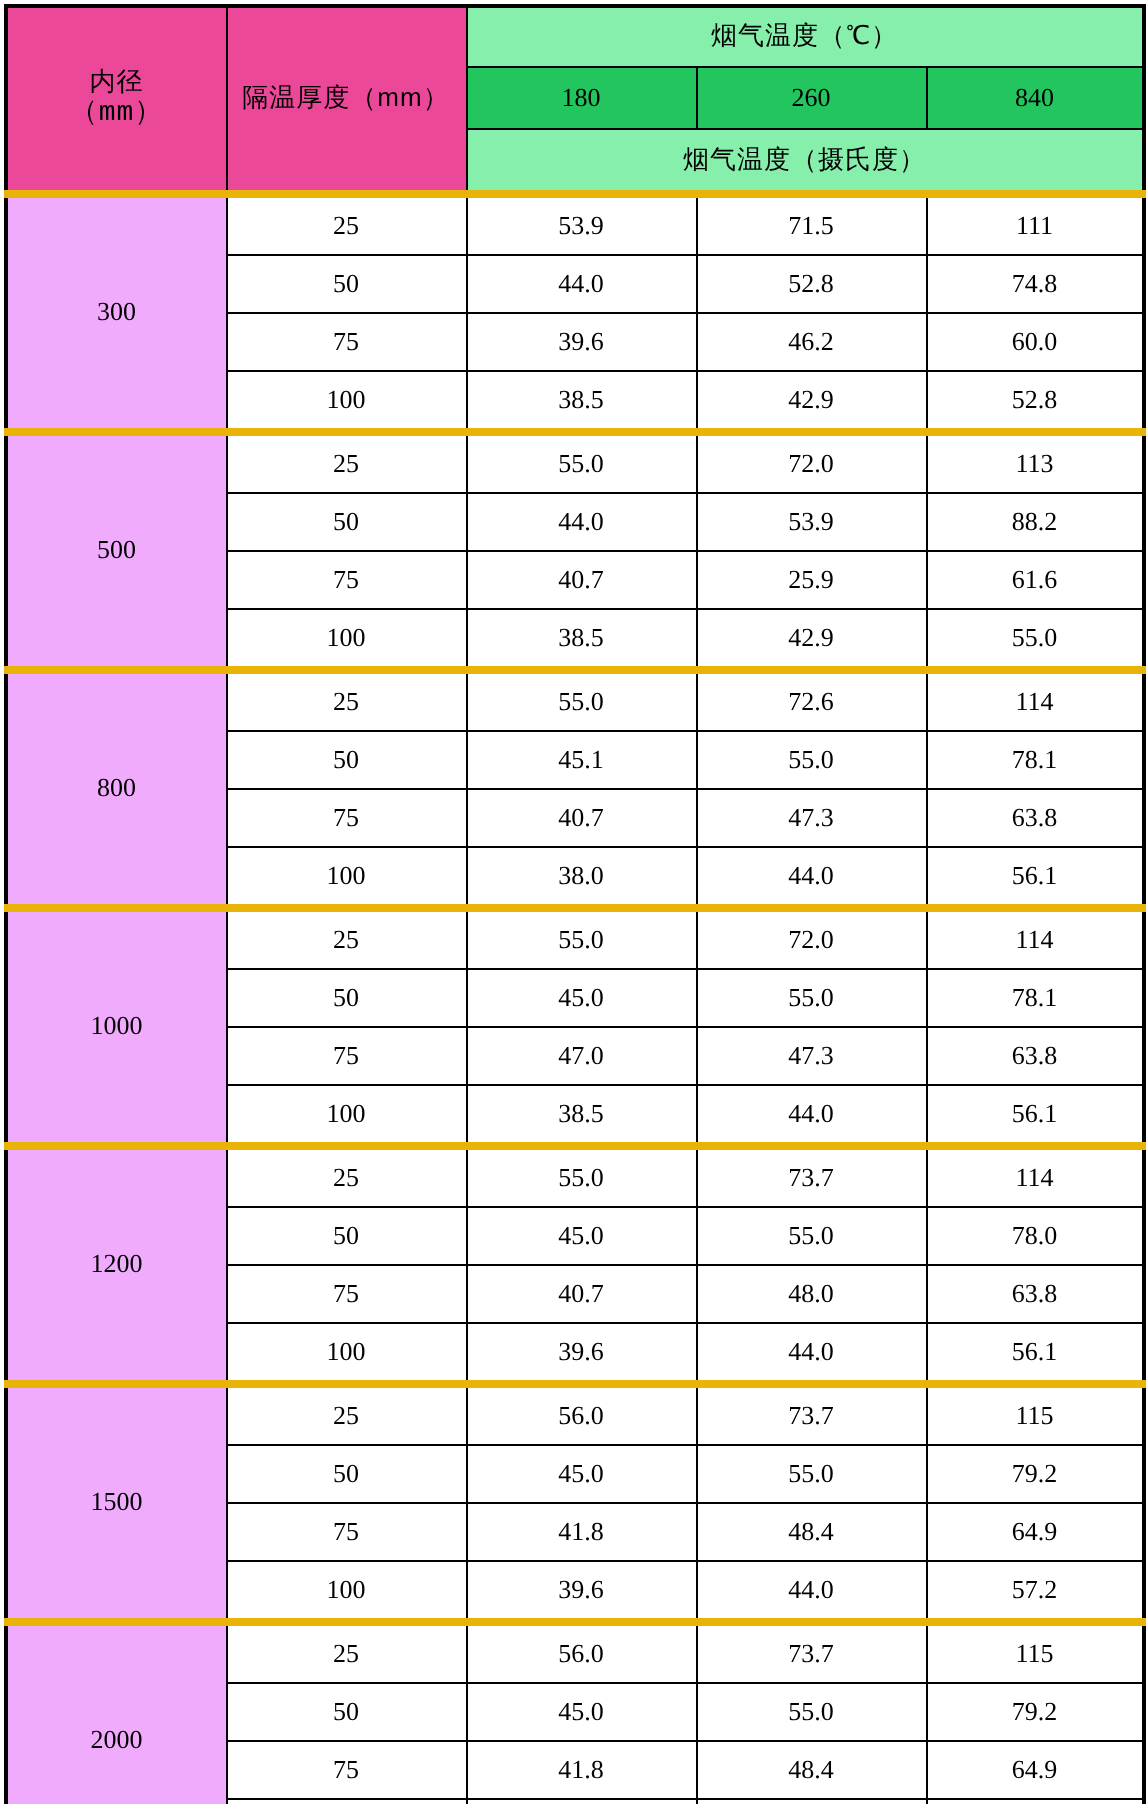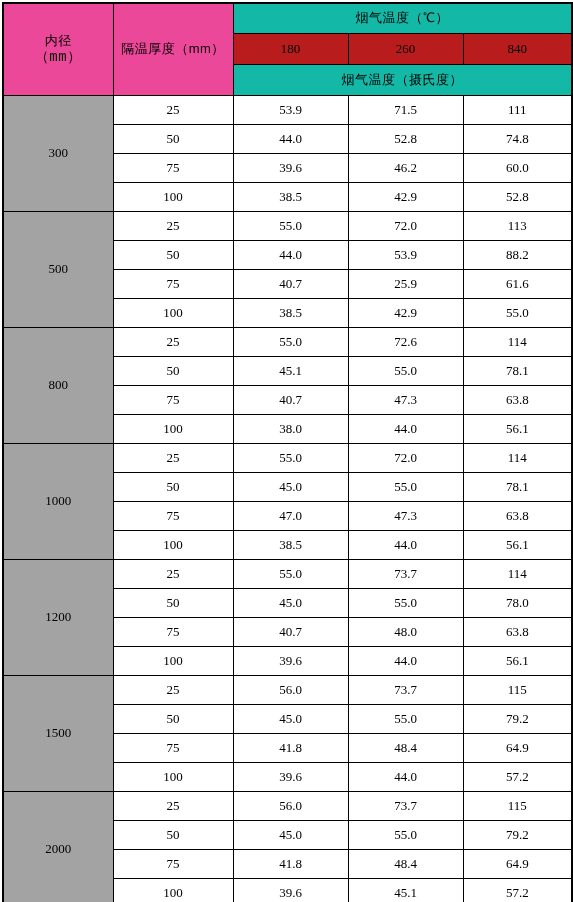--- a/index.html
+++ b/index.html
@@ -38,27 +38,27 @@
   }
   
   col.c-dia   { width: 110px; }
   col.c-thk   { width: 120px; }
   col.c-t180  { width: 115px; }
   col.c-t260  { width: 115px; }
   col.c-t520  { width: 109px; }
 
   
   .hdr-blue {
-    background: #14b8a6;
+    background: #86efac;
     font-family: Liberation Sans, sans-serif;
     font-size: 13px;
     letter-spacing: 0.5px;
   }
   .hdr-white {
-    background: #b91c1c;
+    background: #22c55e;
     font-family: "Liberation Serif", "DejaVu Serif", serif;
     font-size: 13px;
   }
   .hdr-side {
     background: #ec4899;
     font-family: "Liberation Sans", "DejaVu Sans", sans-serif;
     font-size: 13px;
     letter-spacing: 0.5px;
   }
   .hdr-side .line1 { display: block; }
@@ -69,32 +69,32 @@
   }
 
   tr.hrow-top td   { height: 29px; }
   tr.hrow-mid td   { height: 30px; }
   tr.hrow-bot td   { height: 30px; }
 
   
   td.dia-cell {
     font-family: "Liberation Serif", "DejaVu Serif", serif;
     font-size: 13px;
-    background: #a3a3a3;
+    background: #f0abfc;
   }
   td.thk-cell,
   td.val-cell {
     font-family: "Liberation Serif", "DejaVu Serif", serif;
     font-size: 13px;
     background: #ffffff;
     height: 28px;
   }
 
   
-  tr.block-start > td { border-top: 1px solid #eab308; }
+  tr.block-start > td { border-top: 4px solid #eab308; }
 
   
   table.spec-table { border: 2px solid #000000; }
 </style>
 </head>
 <body>
 
 <div id="table-wrap">
   <table class="spec-table">
     <colgroup>

